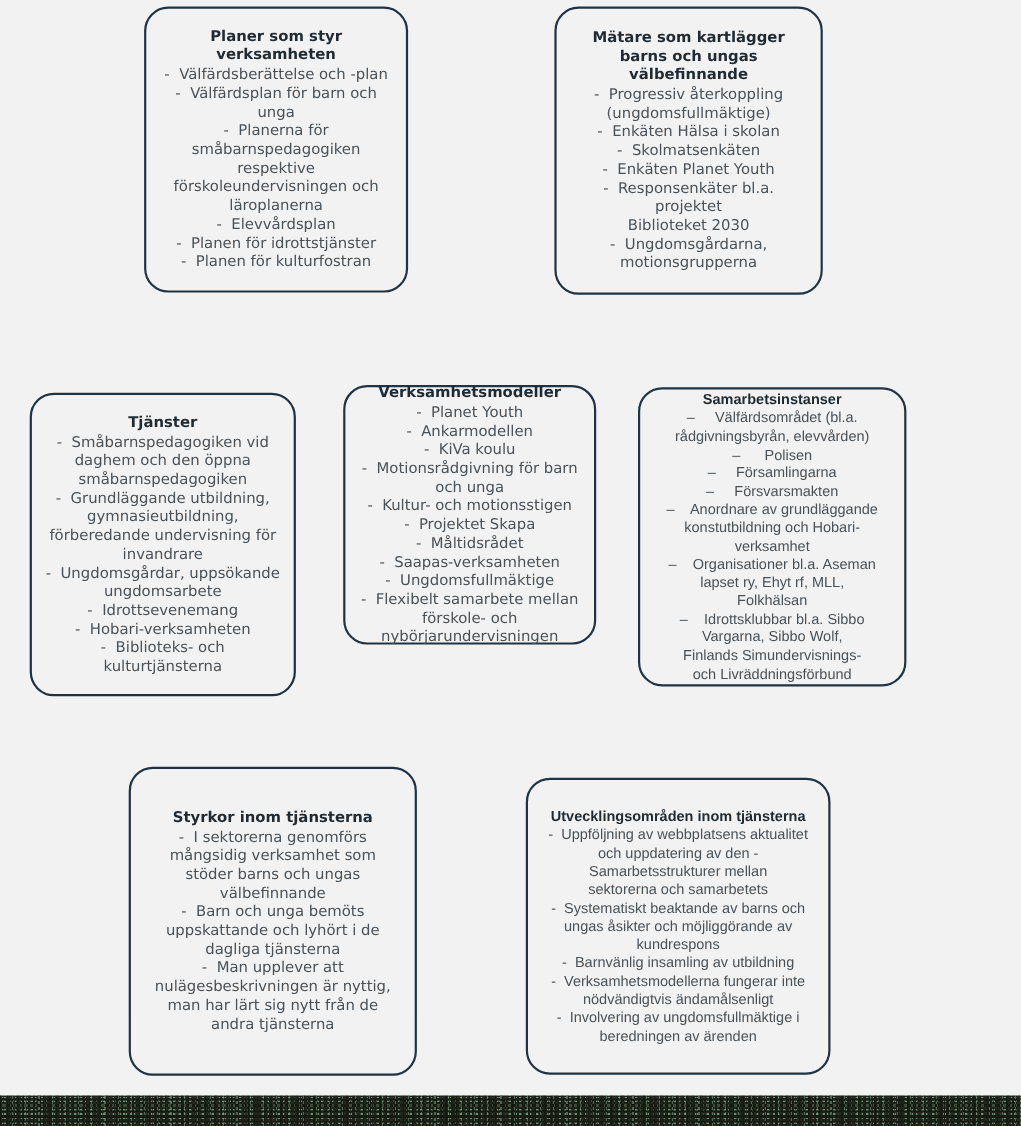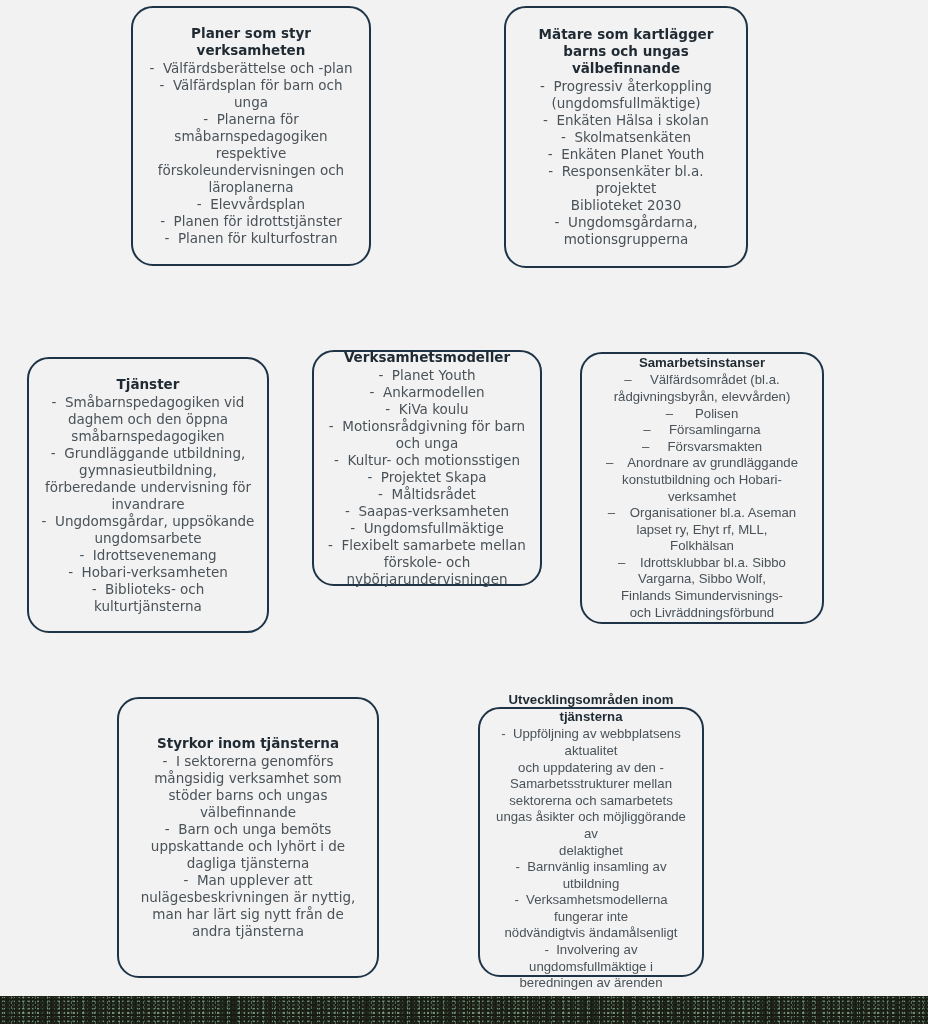--- a/index.html
+++ b/index.html
@@ -51,21 +51,21 @@
 
   
   #box-planer      { left: 131px; top: 6px;   width: 240px; height: 260px; font-size: 13.5px; line-height: 17px; }
   #box-matare      { left: 504px; top: 6px;   width: 244px; height: 262px; font-size: 13.5px; line-height: 17px; }
 
   #box-tjanster    { left: 27px;  top: 357px; width: 242px; height: 276px; font-size: 13.5px; line-height: 17px; }
   #box-modeller    { left: 312px; top: 350px; width: 230px; height: 236px; font-size: 13.5px; line-height: 17px; }
   #box-samarbete   { left: 580px; top: 352px; width: 244px; height: 272px; font-size: 13.2px; line-height: 16.6px; }
 
   #box-styrkor     { left: 117px; top: 697px; width: 262px; height: 281px; font-size: 13.5px; line-height: 17px; }
-  #box-utveckling  { left: 478px; top: 707px; width: 226px; height: 270px; font-size: 13.2px; line-height: 16.6px; }
+  #box-utveckling  { left: 478px; top: 707px; width: 277px; height: 270px; font-size: 13.2px; line-height: 16.6px; }
 
   #box-planer .title,
   #box-matare .title,
   #box-tjanster .title,
   #box-modeller .title,
   #box-styrkor .title { font-size: 13.5px; }
   #box-samarbete .title,
   #box-utveckling .title { font-size: 13.2px; }
 
   
@@ -210,22 +210,23 @@
       </div>
   </div>
 
   <div class="box face-b" id="box-utveckling">
     <div class="title">Utvecklingsområden inom tjänsterna</div>
     <div class="body">
         <div class="line">-  Uppföljning av webbplatsens aktualitet</div>
         <div class="line">och uppdatering av den -</div>
         <div class="line">Samarbetsstrukturer mellan</div>
         <div class="line">sektorerna och samarbetets</div>
+        <div class="line">-  Systematiskt beaktande av barns och</div>
         <div class="line">ungas åsikter och möjliggörande av</div>
-        <div class="line">delaktighet</div>
+        <div class="line">kundrespons</div>
         <div class="line">-  Barnvänlig insamling av utbildning</div>
         <div class="line">-  Verksamhetsmodellerna fungerar inte</div>
         <div class="line">nödvändigtvis ändamålsenligt</div>
         <div class="line">-  Involvering av ungdomsfullmäktige i</div>
         <div class="line">beredningen av ärenden</div>
       </div>
   </div>
 
   <div class="noise-strip">
     <div class="noise-layer"></div>

